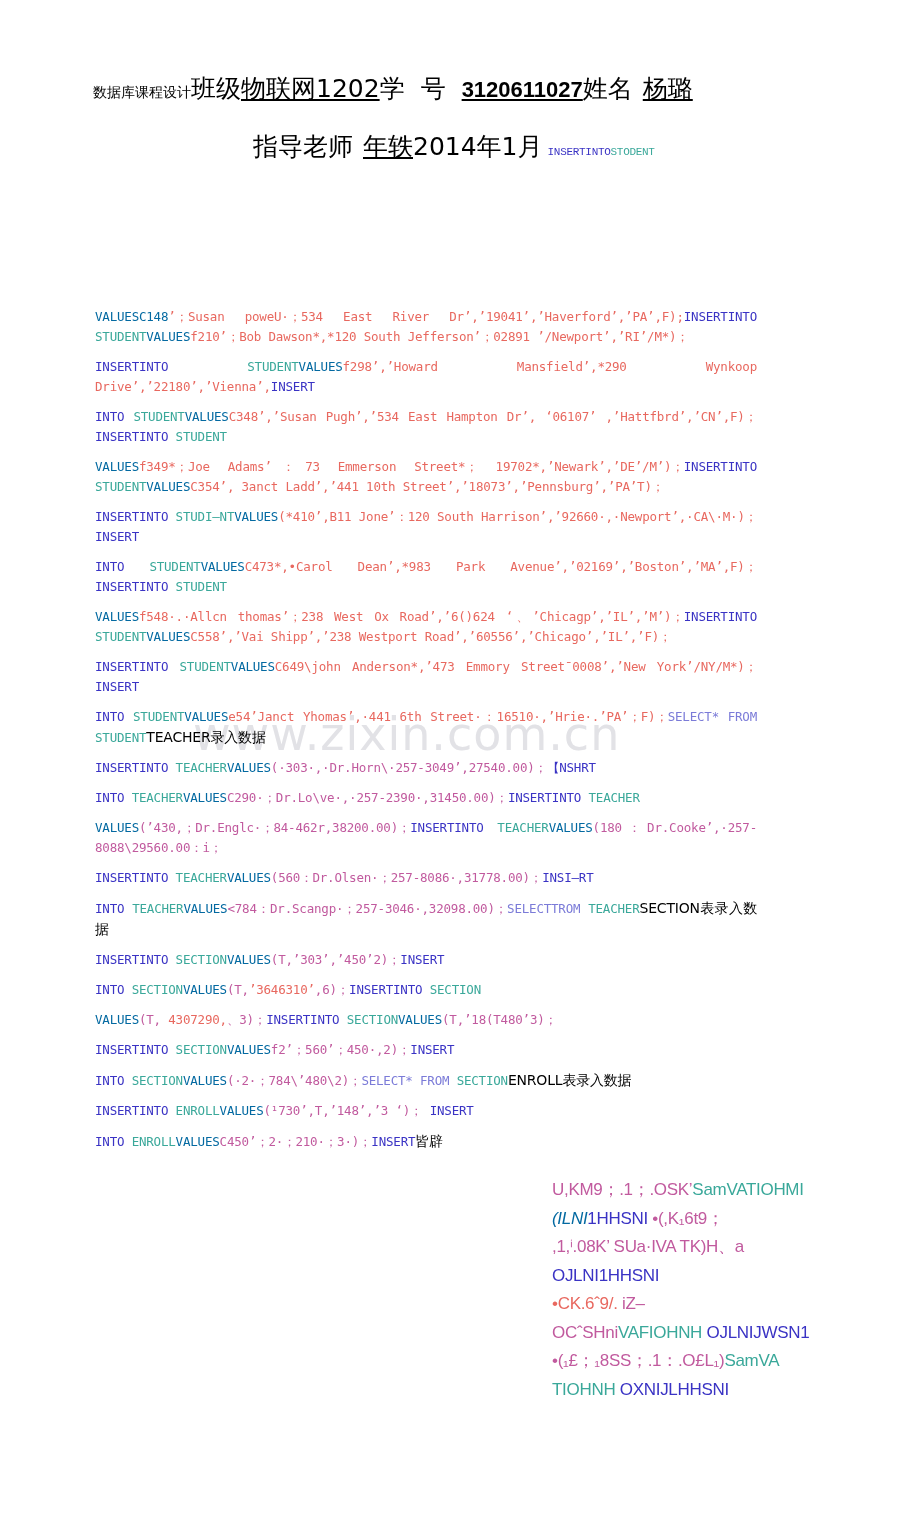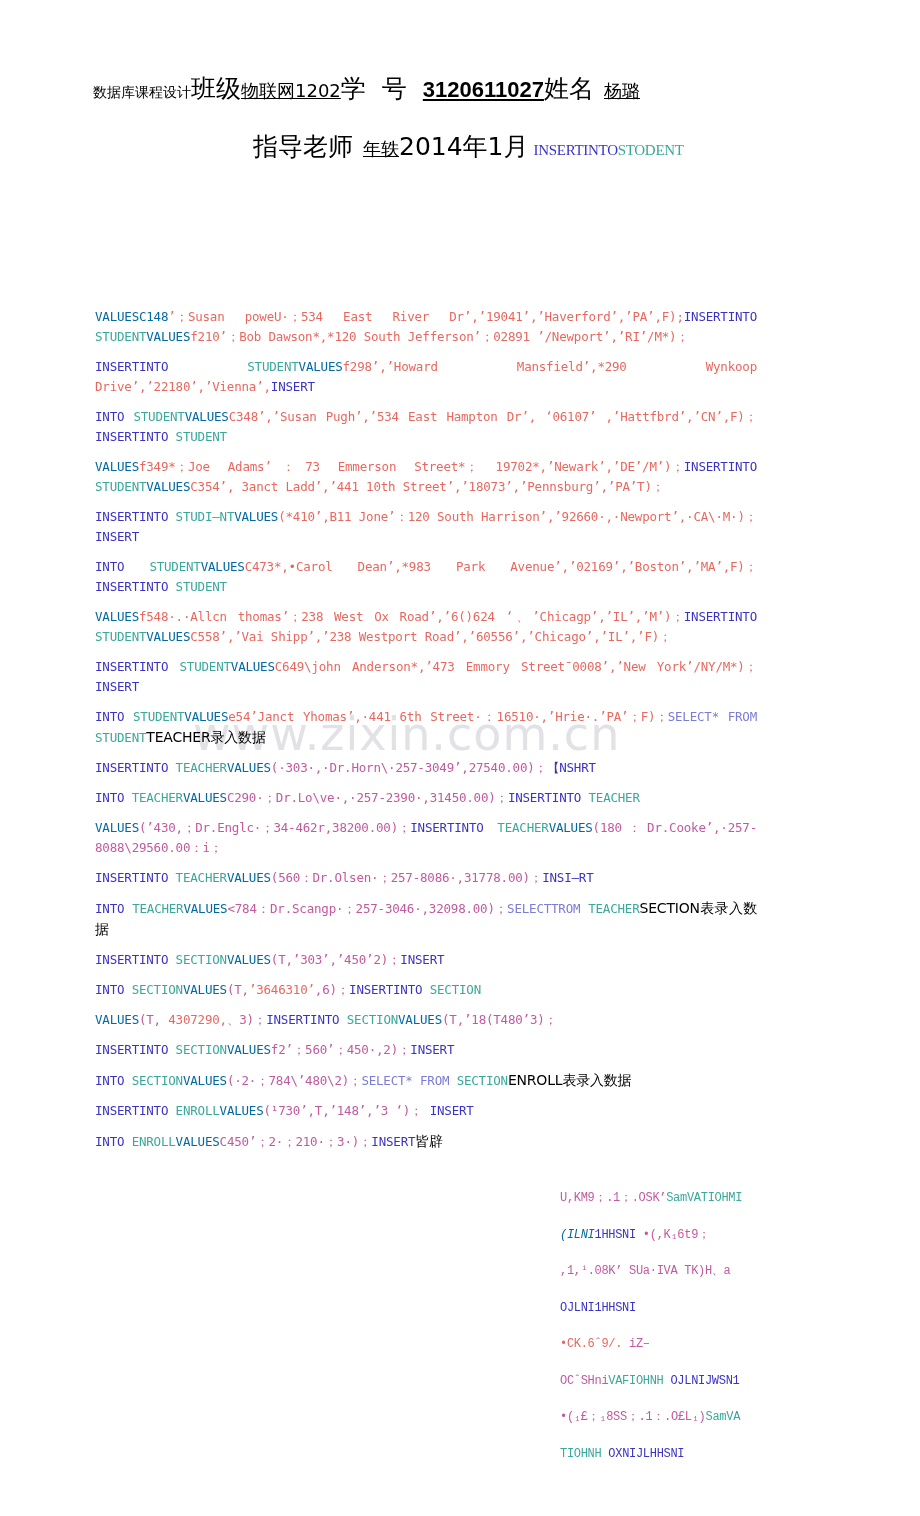--- a/index.html
+++ b/index.html
@@ -67,38 +67,38 @@
     font-size: 14px;
     vertical-align: baseline;
   }
   .cn-big {
     font-family: "DejaVu Sans", "Liberation Sans", sans-serif;
     font-size: 25px;
     vertical-align: baseline;
   }
   .cn-big-u {
     font-family: "DejaVu Sans", "Liberation Sans", sans-serif;
-    font-size: 18px;
+    font-size: 25px;
     text-decoration: underline;
     vertical-align: baseline;
   }
   .lat-big-u {
     font-family: "Liberation Sans", "DejaVu Sans", sans-serif;
     font-size: 22px;
     font-weight: bold;
     text-decoration: underline;
     vertical-align: baseline;
   }
   .sp-wide { display: inline-block; width: 16px; }
   .sp-med  { display: inline-block; width: 10px; }
   .sp-sm   { display: inline-block; width: 5px; }
 
   .hdr-tail {
-    font-family: Liberation Serif, serif;
-    font-size: 15px;
+    font-family: Liberation Mono, monospace;
+    font-size: 11px;
     font-variant: small-caps;
     letter-spacing: -0.3px;
     vertical-align: baseline;
     margin-top: 9px;
   }
 
   
   .sql-block {
     position: absolute;
     left: 95px;
@@ -129,26 +129,26 @@
 
   
   .garble {
     position: absolute;
     left: 552px;
     top: 1176px;
     width: 215px;
     z-index: 1;
   }
   .garble-line {
-    font-family: Liberation Mono, monospace;
-    font-size: 12px;
+    font-family: Liberation Sans, sans-serif;
+    font-size: 17px;
     line-height: 28.5px;
     letter-spacing: -0.3px;
     white-space: nowrap;
-    margin: 8px;
+    margin: 0;
   }
   .g-it { font-style: italic; }
 </style>
 </head>
 <body>
 
 <div class="page">
 
   <div class="watermark">www.zixin.com.cn</div>
 
@@ -166,21 +166,21 @@
       <div class="sql-p"><span class="t-ins">INSERTINTO</span><span>            </span><span class="t-tbl">STUDENT</span><span class="t-val">VALUES</span><span class="t-dat">f298’,’Howard          Mansfield’,*290        Wynkoop Drive’,’22180’,’Vienna’,</span><span class="t-ins">INSERT</span></div>
       <div class="sql-p"><span class="t-ins">INTO</span><span>          </span><span class="t-tbl">STUDENT</span><span class="t-val">VALUES</span><span class="t-dat">C348’,’Susan          Pugh’,’534        East        Hampton Dr’, ‘06107’ ,’Hattfbrd’,’CN’,F)；</span><span class="t-ins">INSERTINTO</span><span> </span><span class="t-tbl">STUDENT</span></div>
       <div class="sql-p"><span class="t-val">VALUES</span><span class="t-dat">f349*；Joe Adams’：73 Emmerson Street*； 19702*,’Newark’,’DE’/M’)；</span><span class="t-ins">INSERTINTO</span><span> </span><span class="t-tbl">STUDENT</span><span class="t-val">VALUES</span><span class="t-dat">C354’, 3anct Ladd’,’441 10th Street’,’18073’,’Pennsburg’,’PA’T)；</span></div>
       <div class="sql-p"><span class="t-ins">INSERTINTO</span><span>                  </span><span class="t-tbl">STUDI–NT</span><span class="t-val">VALUES</span><span class="t-dat">(*410’,B11              Jone’：120        South Harrison’,’92660·,·Newport’,·CA\·M·)；</span><span class="t-ins">INSERT</span></div>
       <div class="sql-p"><span class="t-ins">INTO</span><span>               </span><span class="t-tbl">STUDENT</span><span class="t-val">VALUES</span><span class="t-dat">C473*,•Carol            Dean’,*983          Park Avenue’,’02169’,’Boston’,’MA’,F)；</span><span class="t-ins">INSERTINTO</span><span> </span><span class="t-tbl">STUDENT</span></div>
       <div class="sql-p"><span class="t-val">VALUES</span><span class="t-dat">f548·.·Allcn thomas’；238 West Ox Road’,’6()624 ‘、’Chicagp’,’IL’,’M’)；</span><span class="t-ins">INSERTINTO</span><span> </span><span class="t-tbl">STUDENT</span><span class="t-val">VALUES</span><span class="t-dat">C558’,’Vai Shipp’,’238 Westport Road’,’60556’,’Chicago’,’IL’,’F)；</span></div>
       <div class="sql-p"><span class="t-ins">INSERTINTO</span><span>   </span><span class="t-tbl">STUDENT</span><span class="t-val">VALUES</span><span class="t-dat">C649\john      Anderson*,’473     Emmory     Street¯0008’,’New York’/NY/M*)；</span><span class="t-ins">INSERT</span></div>
       <div class="sql-p"><span class="t-ins">INTO</span><span> </span><span class="t-tbl">STUDENT</span><span class="t-val">VALUES</span><span class="t-dat">e54’Janct Yhomas’,·441 6th Street·：16510·,’Hrie·.’PA’；F)；</span><span class="t-sel">SELECT* FROM</span><span> </span><span class="t-tbl">STUDENT</span><span class="t-blk">TEACHER</span><span class="t-blk">录入数据</span></div>
       <div class="sql-p"><span class="t-ins">INSERTINTO</span><span> </span><span class="t-tbl">TEACHER</span><span class="t-val">VALUES</span><span class="t-dat2">(·303·,·Dr.Horn\·257-3049’,27540.00)；</span><span class="t-ins">【NSHRT</span></div>
       <div class="sql-p"><span class="t-ins">INTO</span><span> </span><span class="t-tbl">TEACHER</span><span class="t-val">VALUES</span><span class="t-dat2">C290·；Dr.Lo\ve·,·257-2390·,31450.00)；</span><span class="t-ins">INSERTINTO</span><span> </span><span class="t-tbl">TEACHER</span></div>
-      <div class="sql-p"><span class="t-val">VALUES</span><span class="t-dat2">(’430,；Dr.Englc·；34-462r,38200.00)；</span><span class="t-ins">INSERTINTO</span><span> </span><span class="t-tbl">TEACHER</span><span class="t-val">VALUES</span><span class="t-dat2">(180：Dr.Cooke’,·257-8088\29560.00：i；</span></div>
+      <div class="sql-p"><span class="t-val">VALUES</span><span class="t-dat2">(’430,；Dr.Englc·；84-462r,38200.00)；</span><span class="t-ins">INSERTINTO</span><span> </span><span class="t-tbl">TEACHER</span><span class="t-val">VALUES</span><span class="t-dat2">(180：Dr.Cooke’,·257-8088\29560.00：i；</span></div>
       <div class="sql-p"><span class="t-ins">INSERTINTO</span><span> </span><span class="t-tbl">TEACHER</span><span class="t-val">VALUES</span><span class="t-dat2">(560：Dr.Olsen·；257-8086·,31778.00)；</span><span class="t-ins">INSI–RT</span></div>
       <div class="sql-p"><span class="t-ins">INTO</span><span> </span><span class="t-tbl">TEACHER</span><span class="t-val">VALUES</span><span class="t-dat2">&lt;784：Dr.Scangp·；257-3046·,32098.00)；</span><span class="t-sel">SELECTTROM</span><span> </span><span class="t-tbl">TEACHER</span><span class="t-blk">SECTION</span><span class="t-blk">表录入数据</span></div>
       <div class="sql-p"><span class="t-ins">INSERTINTO</span><span> </span><span class="t-tbl">SECTION</span><span class="t-val">VALUES</span><span class="t-dat2">(T,’303’,’450’2)；</span><span class="t-ins">INSERT</span></div>
       <div class="sql-p"><span class="t-ins">INTO</span><span> </span><span class="t-tbl">SECTION</span><span class="t-val">VALUES</span><span class="t-dat2">(T,</span><span class="t-dat">’3646310’</span><span class="t-dat2">,6)；</span><span class="t-ins">INSERTINTO</span><span> </span><span class="t-tbl">SECTION</span></div>
       <div class="sql-p"><span class="t-val">VALUES</span><span class="t-dat2">(T, </span><span class="t-dat">4307290,</span><span class="t-dat2">、3)；</span><span class="t-ins">INSERTINTO</span><span> </span><span class="t-tbl">SECTION</span><span class="t-val">VALUES</span><span class="t-dat2">(T,’18(T480’3)；</span></div>
       <div class="sql-p"><span class="t-ins">INSERTINTO</span><span> </span><span class="t-tbl">SECTION</span><span class="t-val">VALUES</span><span class="t-dat2">f2’；560’；450·,2)；</span><span class="t-ins">INSERT</span></div>
       <div class="sql-p"><span class="t-ins">INTO</span><span> </span><span class="t-tbl">SECTION</span><span class="t-val">VALUES</span><span class="t-dat2">(·2·；784\’480\2)；</span><span class="t-sel">SELECT* FROM</span><span> </span><span class="t-tbl">SECTION</span><span class="t-blk">ENROLL</span><span class="t-blk">表录入数据</span></div>
       <div class="sql-p"><span class="t-ins">INSERTINTO</span><span> </span><span class="t-tbl">ENROLL</span><span class="t-val">VALUES</span><span class="t-dat2">(¹730’,T,’148’,’3 ‘)； </span><span class="t-ins">INSERT</span></div>
       <div class="sql-p"><span class="t-ins">INTO</span><span> </span><span class="t-tbl">ENROLL</span><span class="t-val">VALUES</span><span class="t-dat2">C450’；2·；210·；3·)；</span><span class="t-ins">INSERT</span><span class="t-blk">皆辟</span></div>
     </div>

